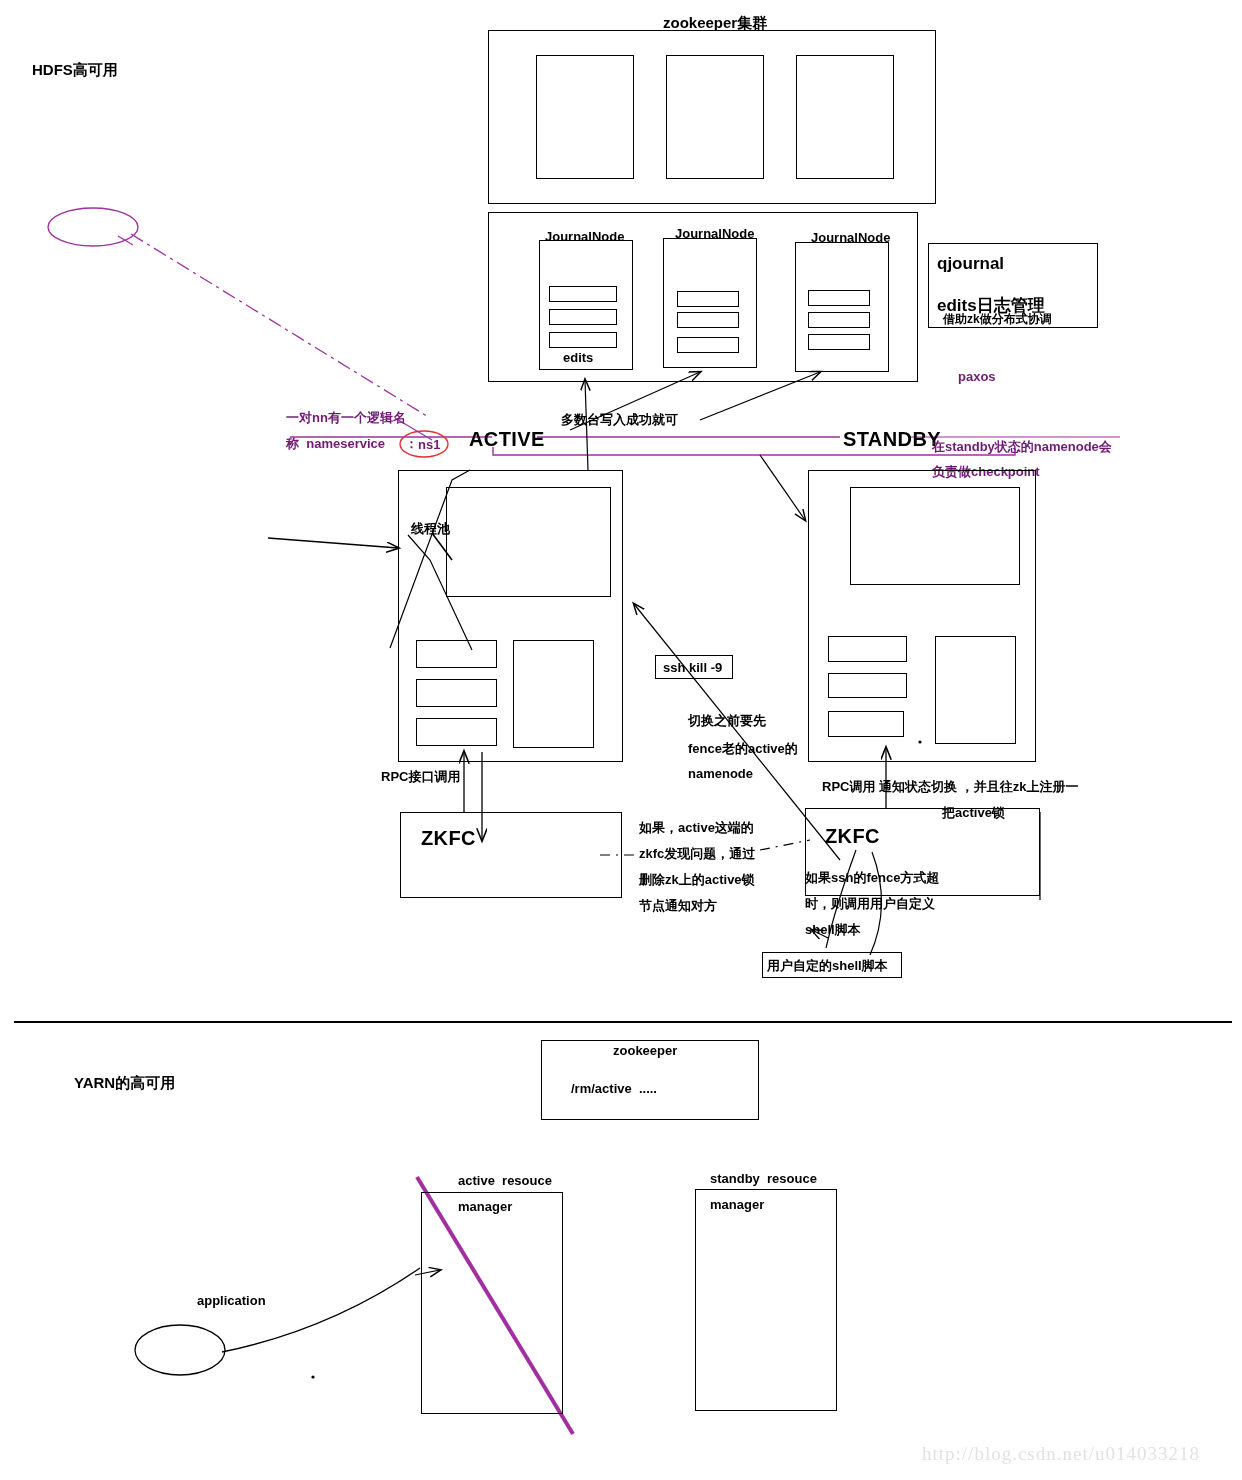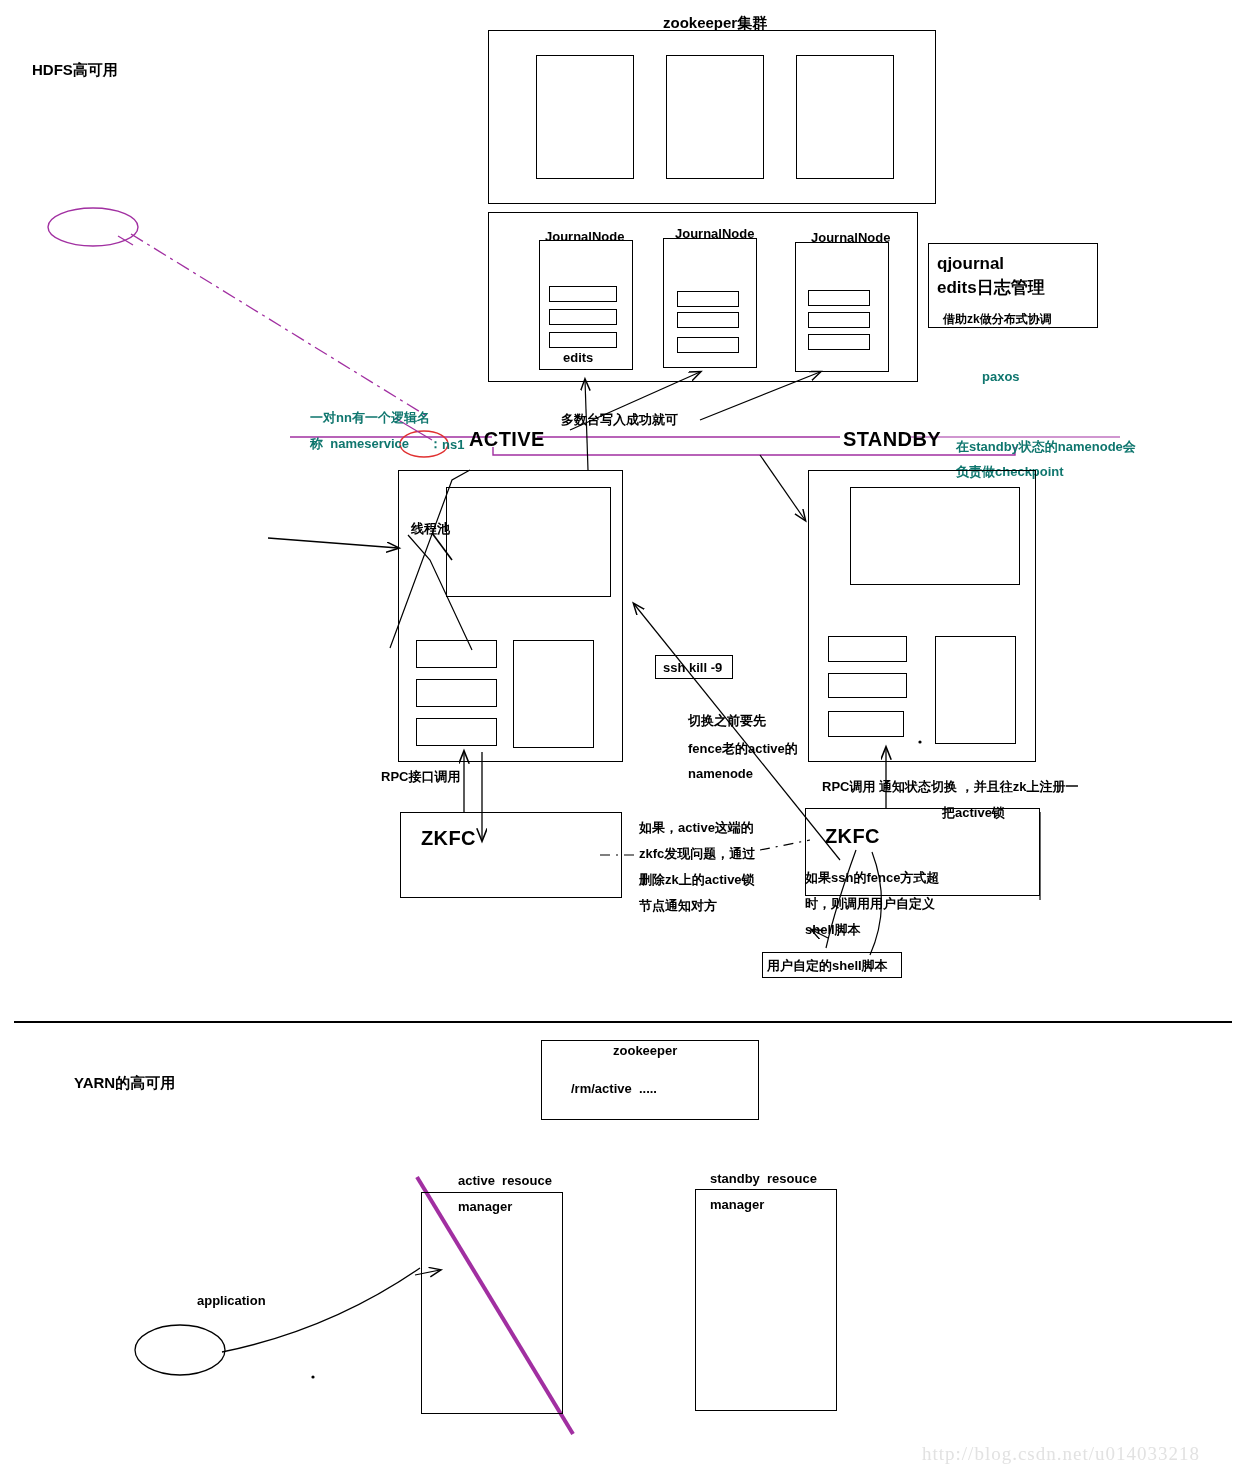--- a/index.html
+++ b/index.html
@@ -2,21 +2,21 @@
 <html><head>
 <meta charset="utf-8">
 <style>
   html,body{margin:0;padding:0;background:#ffffff;}
   body{width:1242px;height:1480px;position:relative;overflow:hidden;
        font-family:"Liberation Sans","DejaVu Sans",sans-serif;color:#000;}
   #stage{position:absolute;left:0;top:0;width:1242px;height:1480px;}
   svg#lines{position:absolute;left:0;top:0;width:1242px;height:1480px;pointer-events:none;}
   .box{position:absolute;border:1.5px solid #000;box-sizing:border-box;background:transparent;}
   .lbl{position:absolute;font-weight:bold;white-space:pre;line-height:1.45;text-align:right;}
-  .purple{color:#0f766e;margin-left:24px;}
+  .purple{color:#701a75;}
   .ttl{font-size:15px;font-weight:bold;}
   .nm{font-size:15px;font-weight:bold;}
   .sm{font-size:13px;font-weight:bold;}
   .xs{font-size:12px;font-weight:bold;}
   .big{font-size:20px;font-weight:bold;letter-spacing:.4px;}
   .mid{font-size:17px;font-weight:bold;}
   .wm{position:absolute;font-family:"Liberation Serif","DejaVu Serif",serif;
       font-size:19px;color:#e2e2e2;letter-spacing:1px;white-space:nowrap;}
 </style>
 </head>
@@ -107,21 +107,21 @@
   <div class="box" style="left:677px;top:337px;width:62px;height:16px;"></div>
 
   <div class="lbl sm" style="left:811px;top:229px;">JournalNode</div>
   <div class="box" style="left:795px;top:242px;width:94px;height:130px;"></div>
   <div class="box" style="left:808px;top:290px;width:62px;height:16px;"></div>
   <div class="box" style="left:808px;top:312px;width:62px;height:16px;"></div>
   <div class="box" style="left:808px;top:334px;width:62px;height:16px;"></div>
 
   <div class="box" style="left:928px;top:243px;width:170px;height:85px;"></div>
   <div class="lbl mid" style="left:937px;top:252px;">qjournal</div>
-  <div class="lbl mid" style="left:937px;top:276px;">edits日志管理</div>
+  <div class="lbl mid" style="left:937px;top:294px;">edits日志管理</div>
   <div class="lbl xs" style="left:943px;top:311px;">借助zk做分布式协调</div>
   <div class="lbl sm purple" style="left:958px;top:368px;">paxos</div>
 
   <div class="lbl sm purple" style="left:286px;top:409px;">一对nn有一个逻辑名</div>
   <div class="lbl sm purple" style="left:286px;top:435px;">称  nameservice</div>
   <div class="lbl sm purple" style="left:405px;top:435px;">：</div>
   <div class="lbl sm purple" style="left:418px;top:436px;">ns1</div>
 
   <div class="lbl big" style="left:469px;top:425px;">ACTIVE</div>
   <div class="lbl big" style="left:843px;top:425px;">STANDBY</div>

